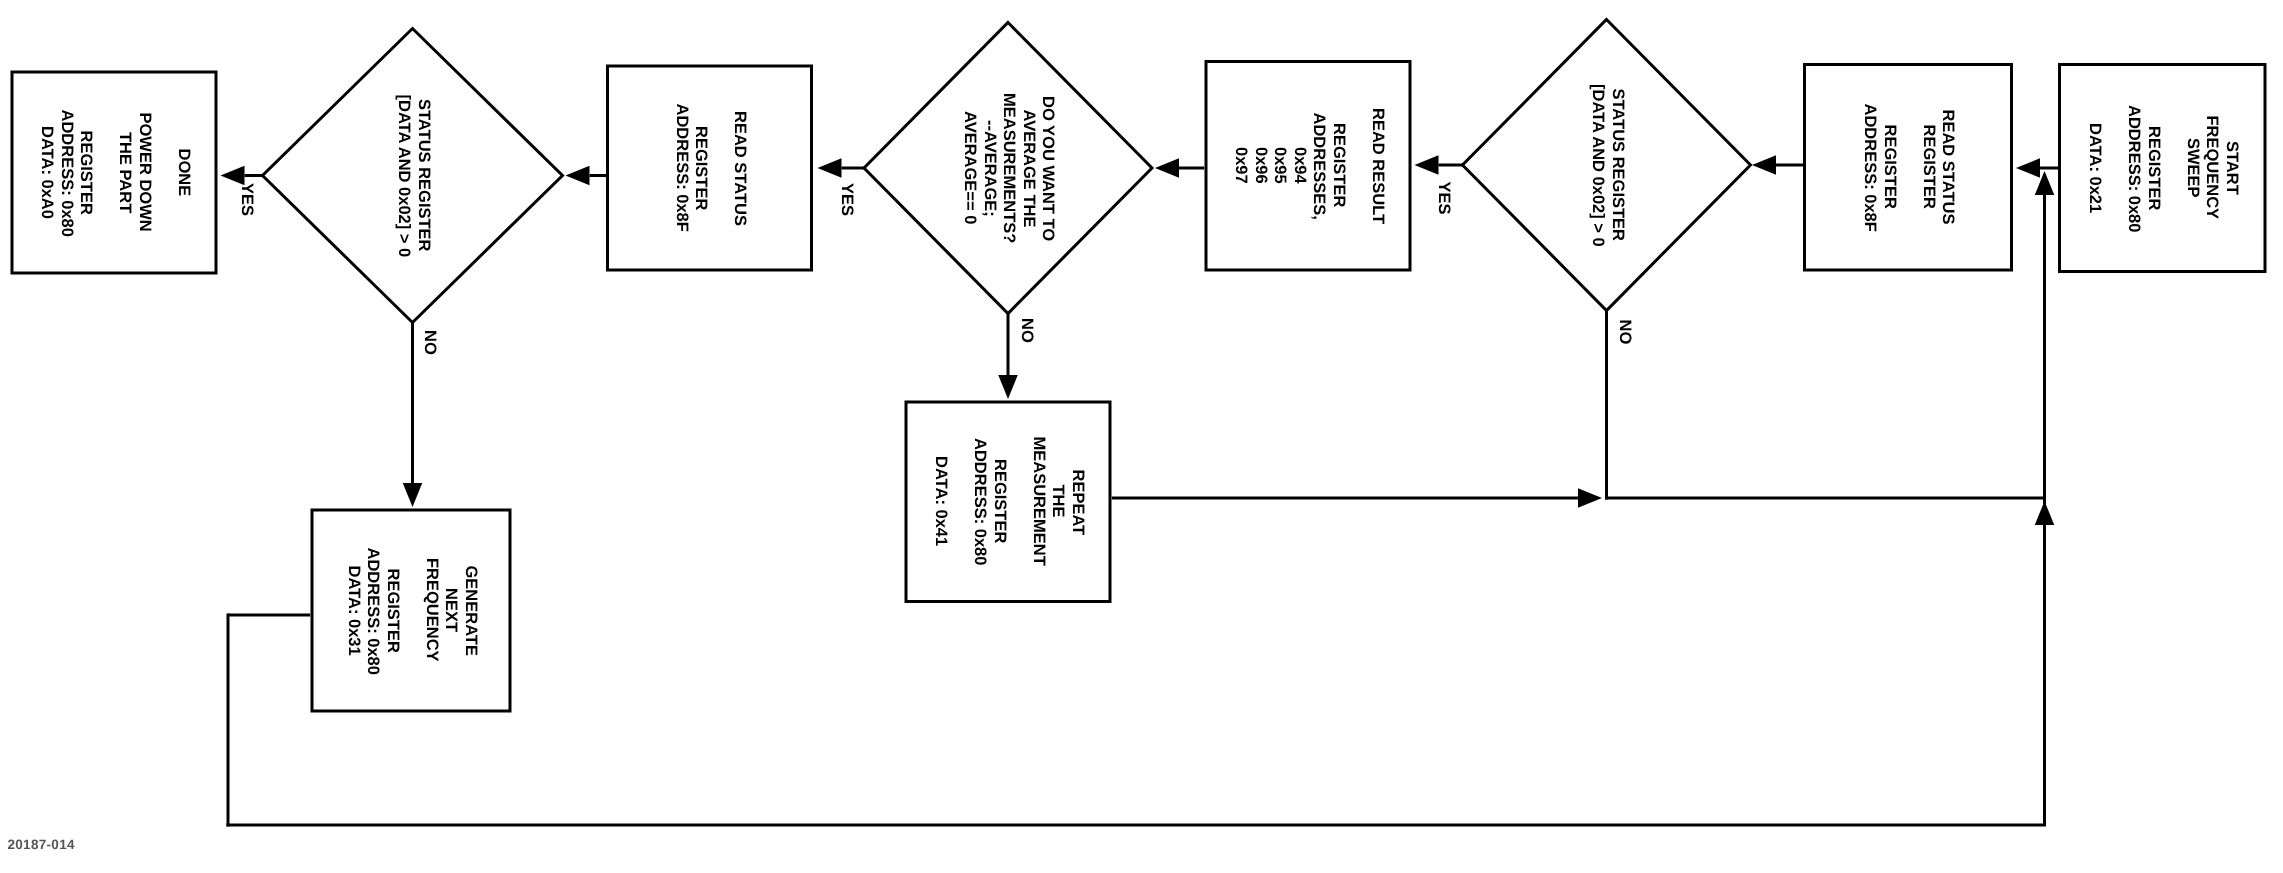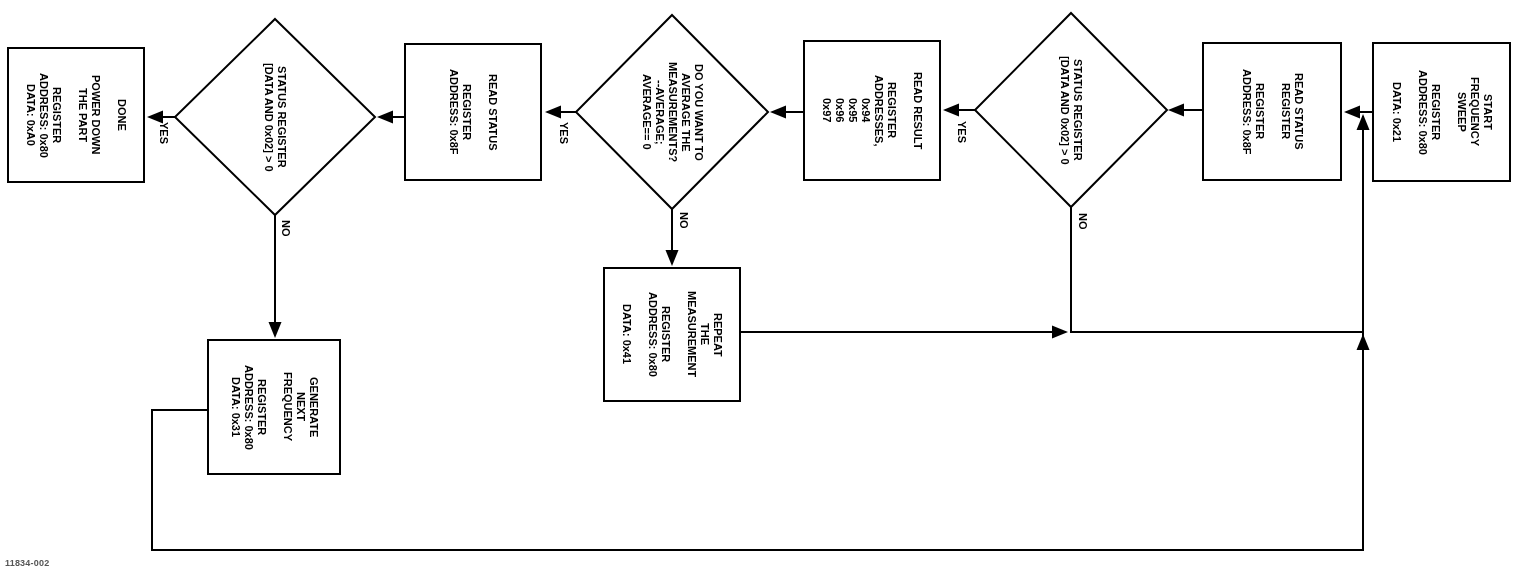--- a/index.html
+++ b/index.html
@@ -195,15 +195,15 @@
 [DATA AND 0x02] &gt; 0</div>
   </div>
 
   <div class="rlabel" style="left:956px; top:121px;">YES</div>
   <div class="rlabel" style="left:1077px; top:213px;">NO</div>
   <div class="rlabel" style="left:558px; top:122px;">YES</div>
   <div class="rlabel" style="left:678px; top:212px;">NO</div>
   <div class="rlabel" style="left:158px; top:122px;">YES</div>
   <div class="rlabel" style="left:280px; top:220px;">NO</div>
 
-  <div class="figlabel">11834-002</div>
+  <div class="figlabel">20187-014</div>
 
 </div>
 
 </body></html>

